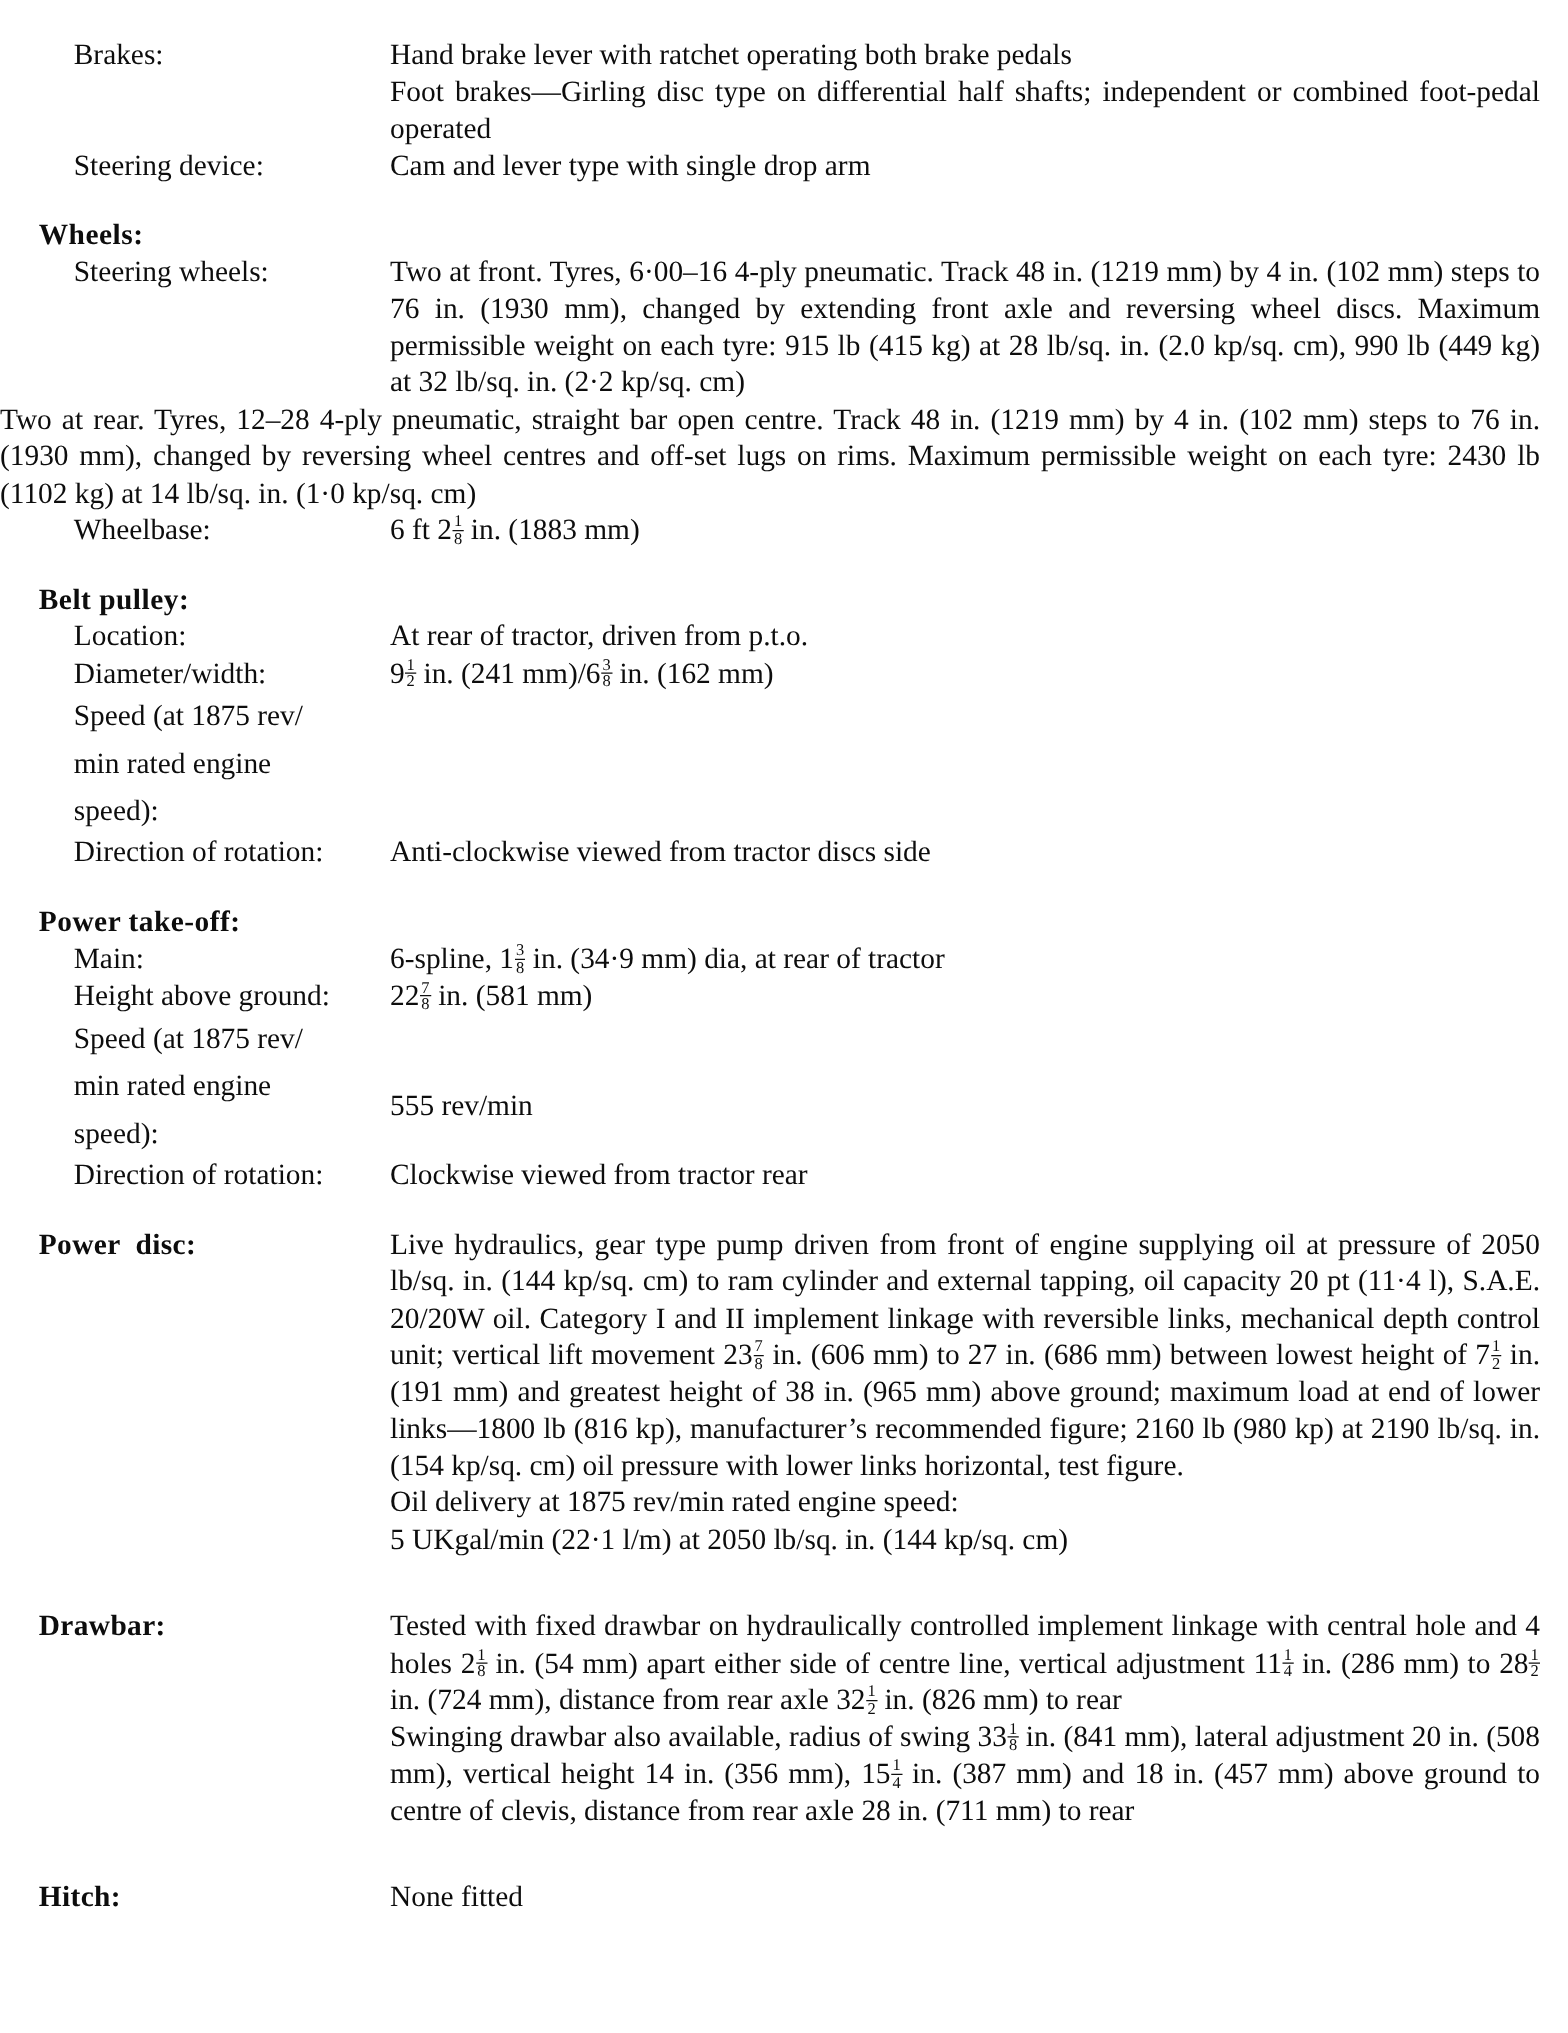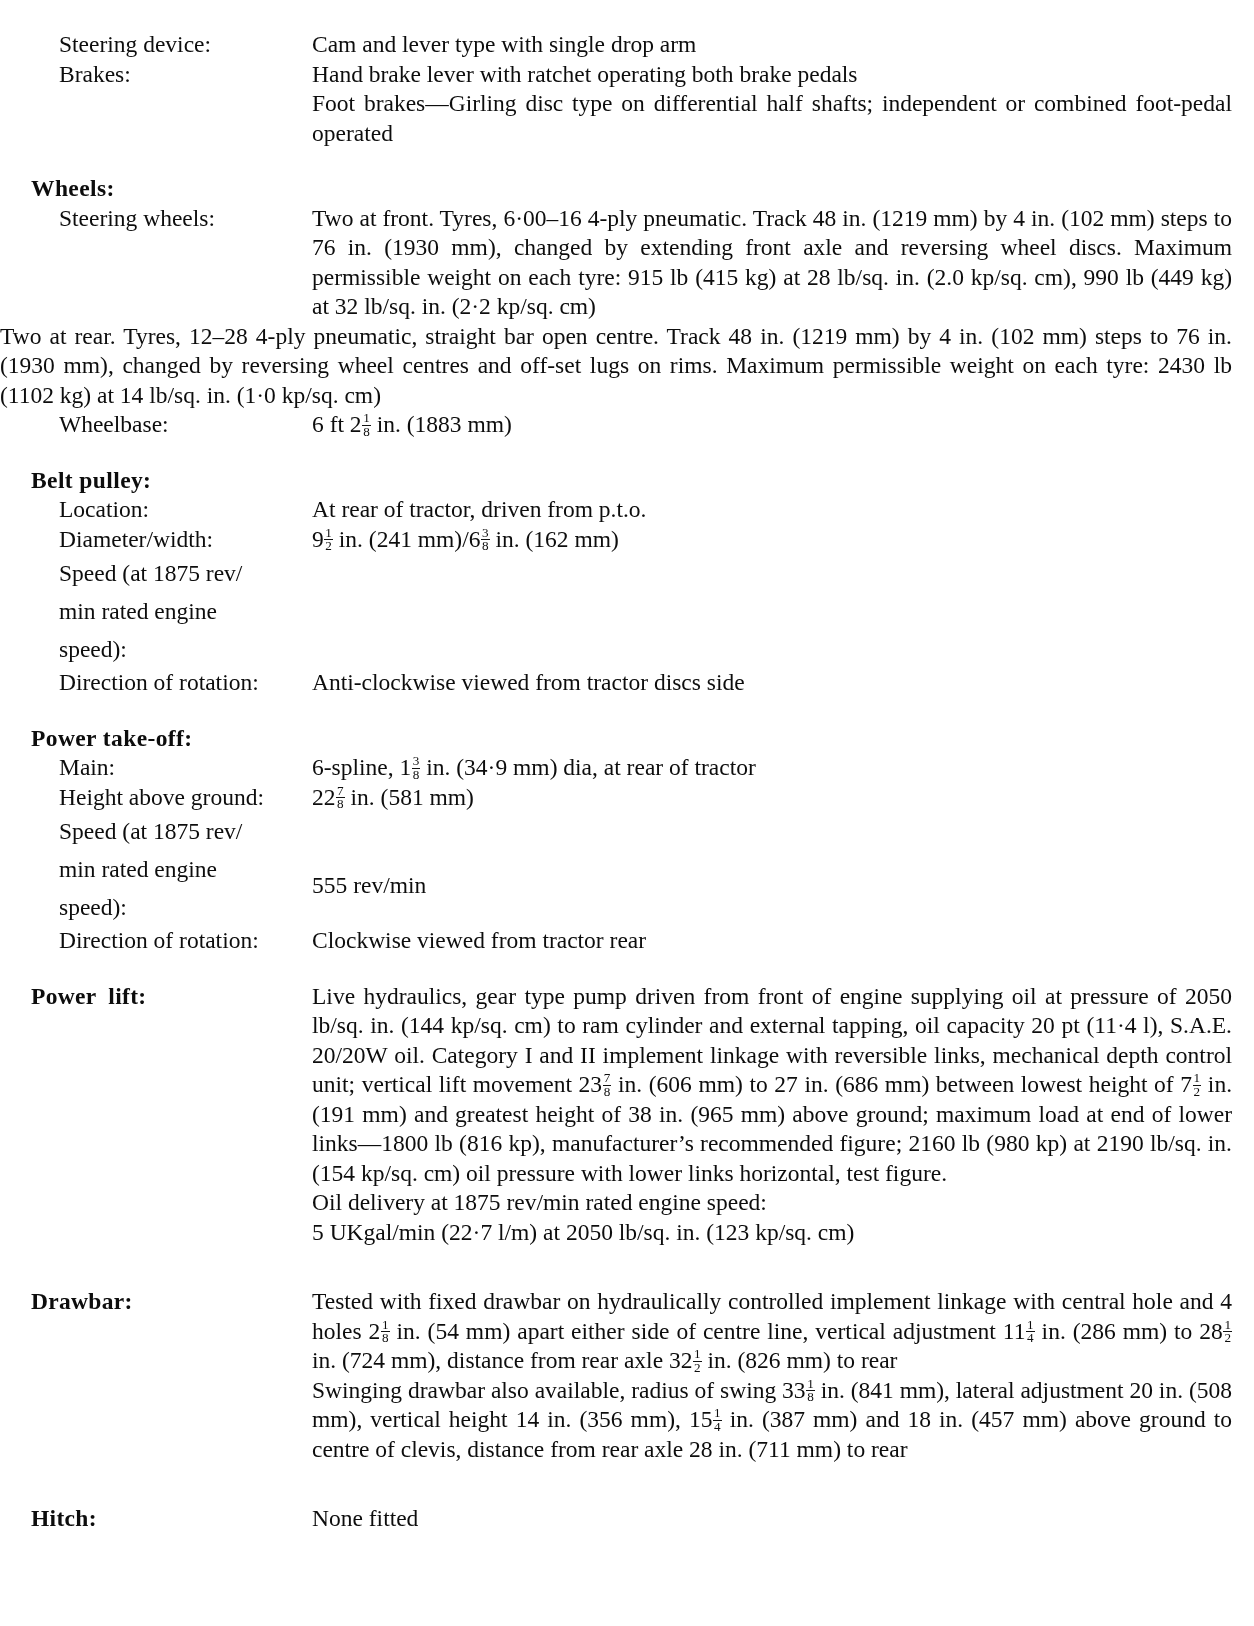--- a/index.html
+++ b/index.html
@@ -98,32 +98,32 @@
 
   .topgap { height: 30px; }
 </style>
 </head>
 <body>
 
 <div class="page">
   <div class="topgap"></div>
   <div id="content">
       <div class="row">
-        <div class="label">Steering device:</div>
-        <div class="value">
-          <p class="nojust">Cam and lever type with single drop arm</p>
-        </div>
-      </div>
-      <div class="row">
         <div class="label">Brakes:</div>
         <div class="value">
           <p class="nojust">Hand brake lever with ratchet operating both brake pedals</p>
           <p>Foot brakes—Girling disc type on differential half shafts; independent or combined foot-pedal operated</p>
         </div>
       </div>
+      <div class="row">
+        <div class="label">Steering device:</div>
+        <div class="value">
+          <p class="nojust">Cam and lever type with single drop arm</p>
+        </div>
+      </div>
       <div class="gap-md"></div>
       <div class="section-head">Wheels:</div>
       <div class="row">
         <div class="label">Steering wheels:</div>
         <div class="value">
           <p>Two at front.  Tyres, 6·00–16 4-ply pneumatic.  Track 48 in. (1219 mm) by 4 in. (102 mm) steps to 76 in. (1930 mm), changed by extending front axle and reversing wheel discs.  Maximum permissible weight on each tyre: 915 lb (415 kg) at 28 lb/sq. in. (2.0 kp/sq. cm), 990 lb (449 kg) at 32 lb/sq. in. (2·2 kp/sq. cm)</p>
         </div>
       </div>
       <div class="row">
         <div class="value">
@@ -181,25 +181,25 @@
         </div>
       </div>
       <div class="row">
         <div class="label">Direction of rotation:</div>
         <div class="value">
           <p class="nojust">Clockwise viewed from tractor rear</p>
         </div>
       </div>
       <div class="gap-md"></div>
       <div class="row">
-        <div class="label section">Power  lift:</div>
+        <div class="label section">Power  disc:</div>
         <div class="value">
           <p>Live hydraulics, gear type pump driven from front of engine supplying oil at pressure of 2050 lb/sq. in. (144 kp/sq. cm) to ram cylinder and external tapping, oil capacity 20 pt (11·4 l), S.A.E. 20/20W oil.  Category I and II implement linkage with reversible links, mechanical depth control unit; vertical lift movement 23<span class="frac"><span class="num">7</span><span class="den">8</span></span> in. (606 mm) to 27 in. (686 mm) between lowest height of 7<span class="frac"><span class="num">1</span><span class="den">2</span></span> in. (191 mm) and greatest height of 38 in. (965 mm) above ground; maximum load at end of lower links—1800 lb (816 kp), manufacturer’s recommended figure; 2160 lb (980 kp) at 2190 lb/sq. in. (154 kp/sq. cm) oil pressure with lower links horizontal, test figure.</p>
           <p class="nojust">Oil delivery at 1875 rev/min rated engine speed:</p>
-          <p class="nojust">5 UKgal/min (22·7 l/m) at 2050 lb/sq. in. (123 kp/sq. cm)</p>
+          <p class="nojust">5 UKgal/min (22·1 l/m) at 2050 lb/sq. in. (144 kp/sq. cm)</p>
         </div>
       </div>
       <div class="gap-sm"></div>
       <div class="gap-md"></div>
       <div class="row">
         <div class="label section">Drawbar:</div>
         <div class="value">
           <p>Tested with fixed drawbar on hydraulically controlled implement linkage with central hole and 4 holes 2<span class="frac"><span class="num">1</span><span class="den">8</span></span> in. (54 mm) apart either side of centre line, vertical adjustment 11<span class="frac"><span class="num">1</span><span class="den">4</span></span> in. (286 mm) to 28<span class="frac"><span class="num">1</span><span class="den">2</span></span> in. (724 mm), distance from rear axle 32<span class="frac"><span class="num">1</span><span class="den">2</span></span> in. (826 mm) to rear</p>
           <p>Swinging drawbar also available, radius of swing 33<span class="frac"><span class="num">1</span><span class="den">8</span></span> in. (841 mm), lateral adjustment 20 in. (508 mm), vertical height 14 in. (356 mm), 15<span class="frac"><span class="num">1</span><span class="den">4</span></span> in. (387 mm) and 18 in. (457 mm) above ground to centre of clevis, distance from rear axle 28 in. (711 mm) to rear</p>
         </div>

